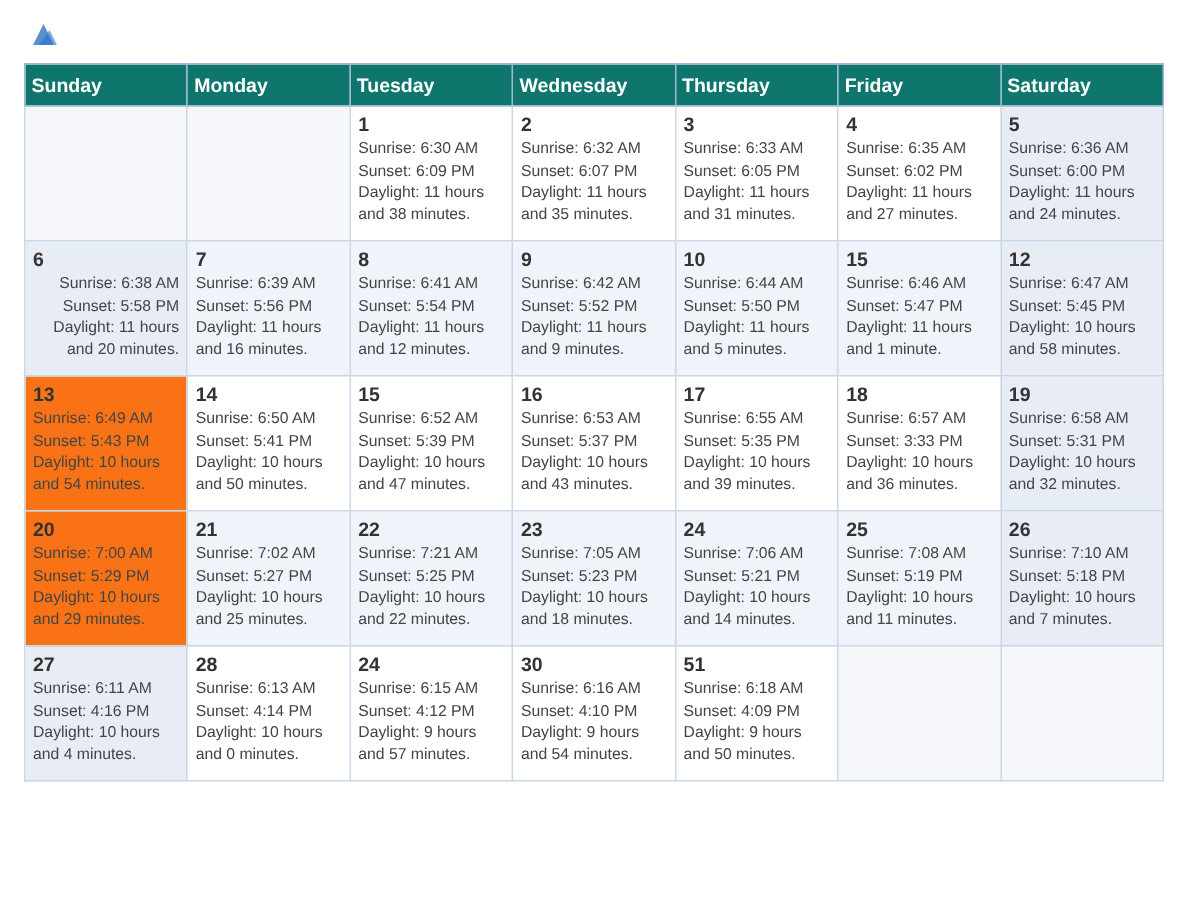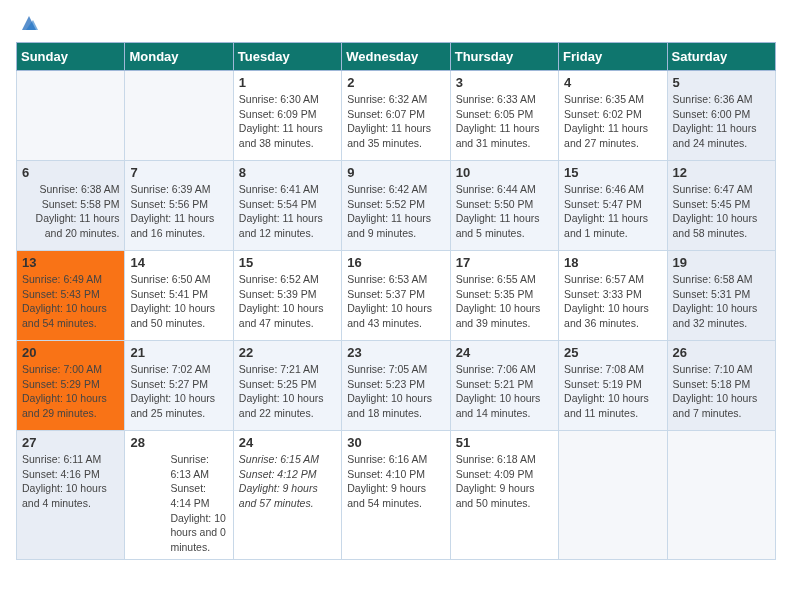--- a/index.html
+++ b/index.html
@@ -314,27 +314,27 @@
         </tr>
         <tr>
           <td style="background: rgb(232, 237, 245); margin-top: 48px;">
             <span class="day-number">27</span>
             <div class="day-info" style="white-space: pre-line;">Sunrise: 6:11 AM
 Sunset: 4:16 PM
 Daylight: 10 hours and 4 minutes.</div>
           </td>
           <td>
             <span class="day-number">28</span>
-            <div class="day-info" style="white-space: pre-line; margin-left: 40px;">Sunrise: 6:13 AM
+            <div class="day-info" style="white-space: pre-line;">Sunrise: 6:13 AM
 Sunset: 4:14 PM
 Daylight: 10 hours and 0 minutes.</div>
           </td>
           <td>
             <span class="day-number">24</span>
-            <div class="day-info" style="white-space: pre-line; font-style: italic;">Sunrise: 6:15 AM
+            <div class="day-info" style="white-space: pre-line;">Sunrise: 6:15 AM
 Sunset: 4:12 PM
 Daylight: 9 hours and 57 minutes.</div>
           </td>
           <td>
             <span class="day-number">30</span>
             <div class="day-info" style="white-space: pre-line;">Sunrise: 6:16 AM
 Sunset: 4:10 PM
 Daylight: 9 hours and 54 minutes.</div>
           </td>
           <td>

